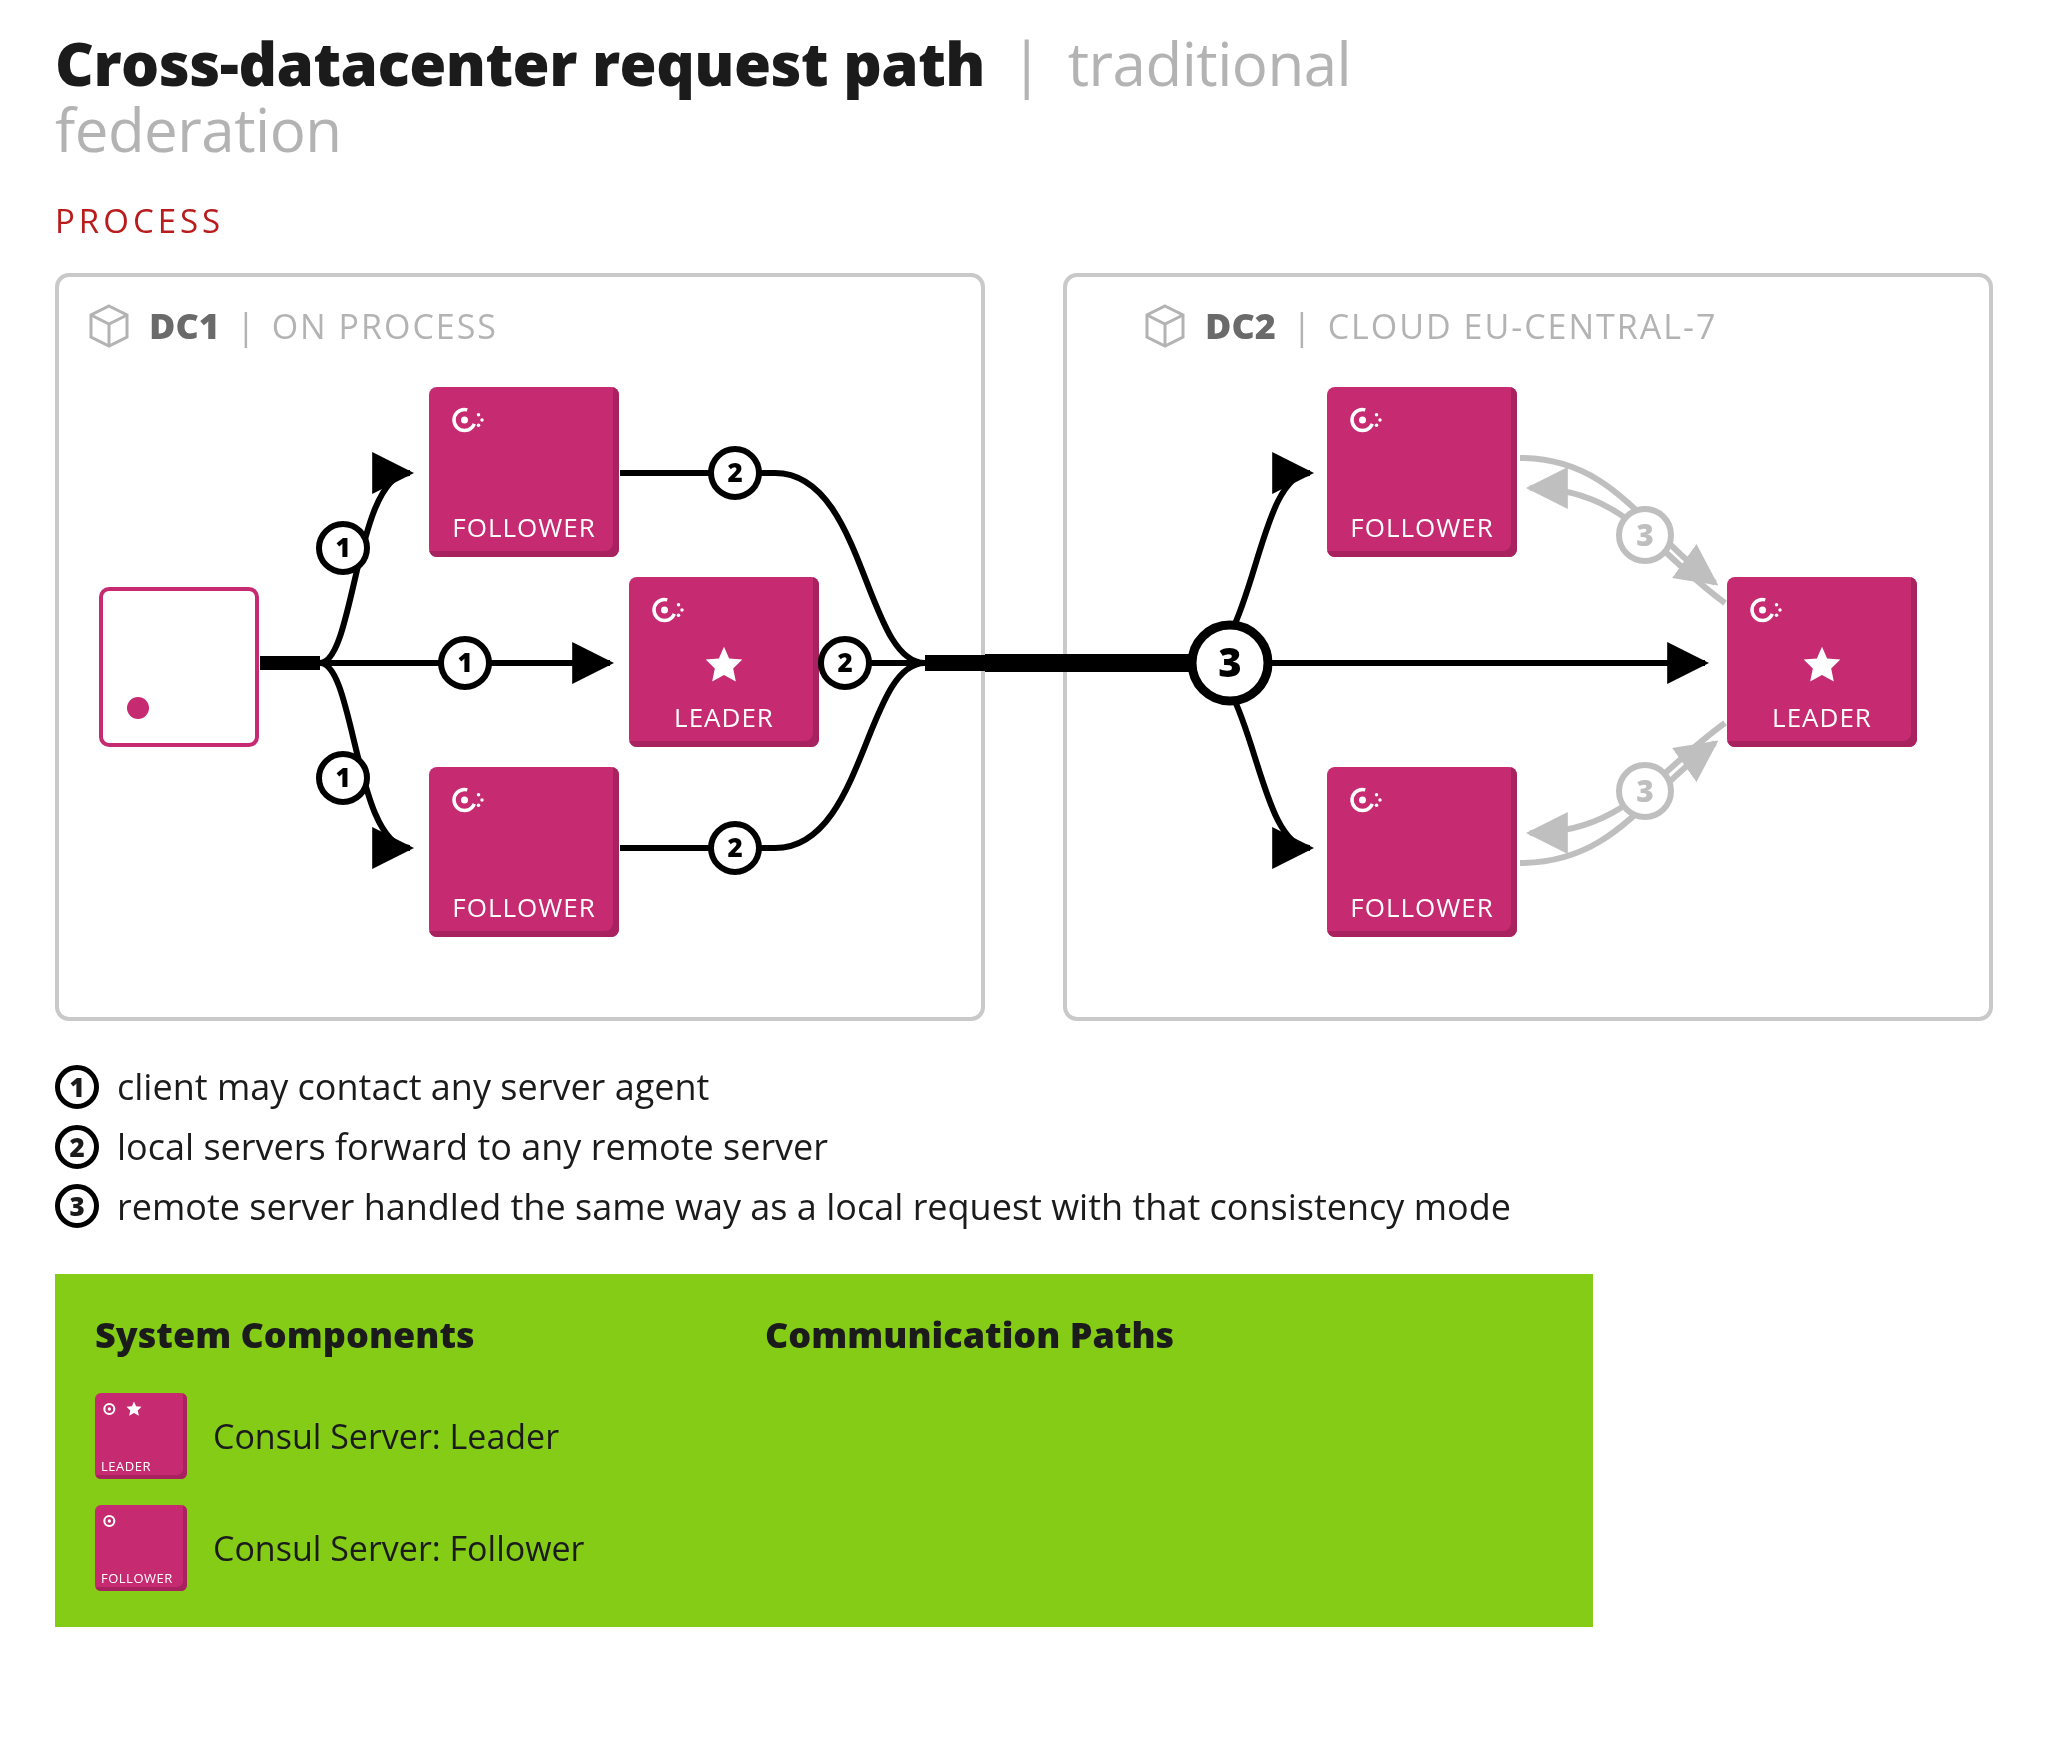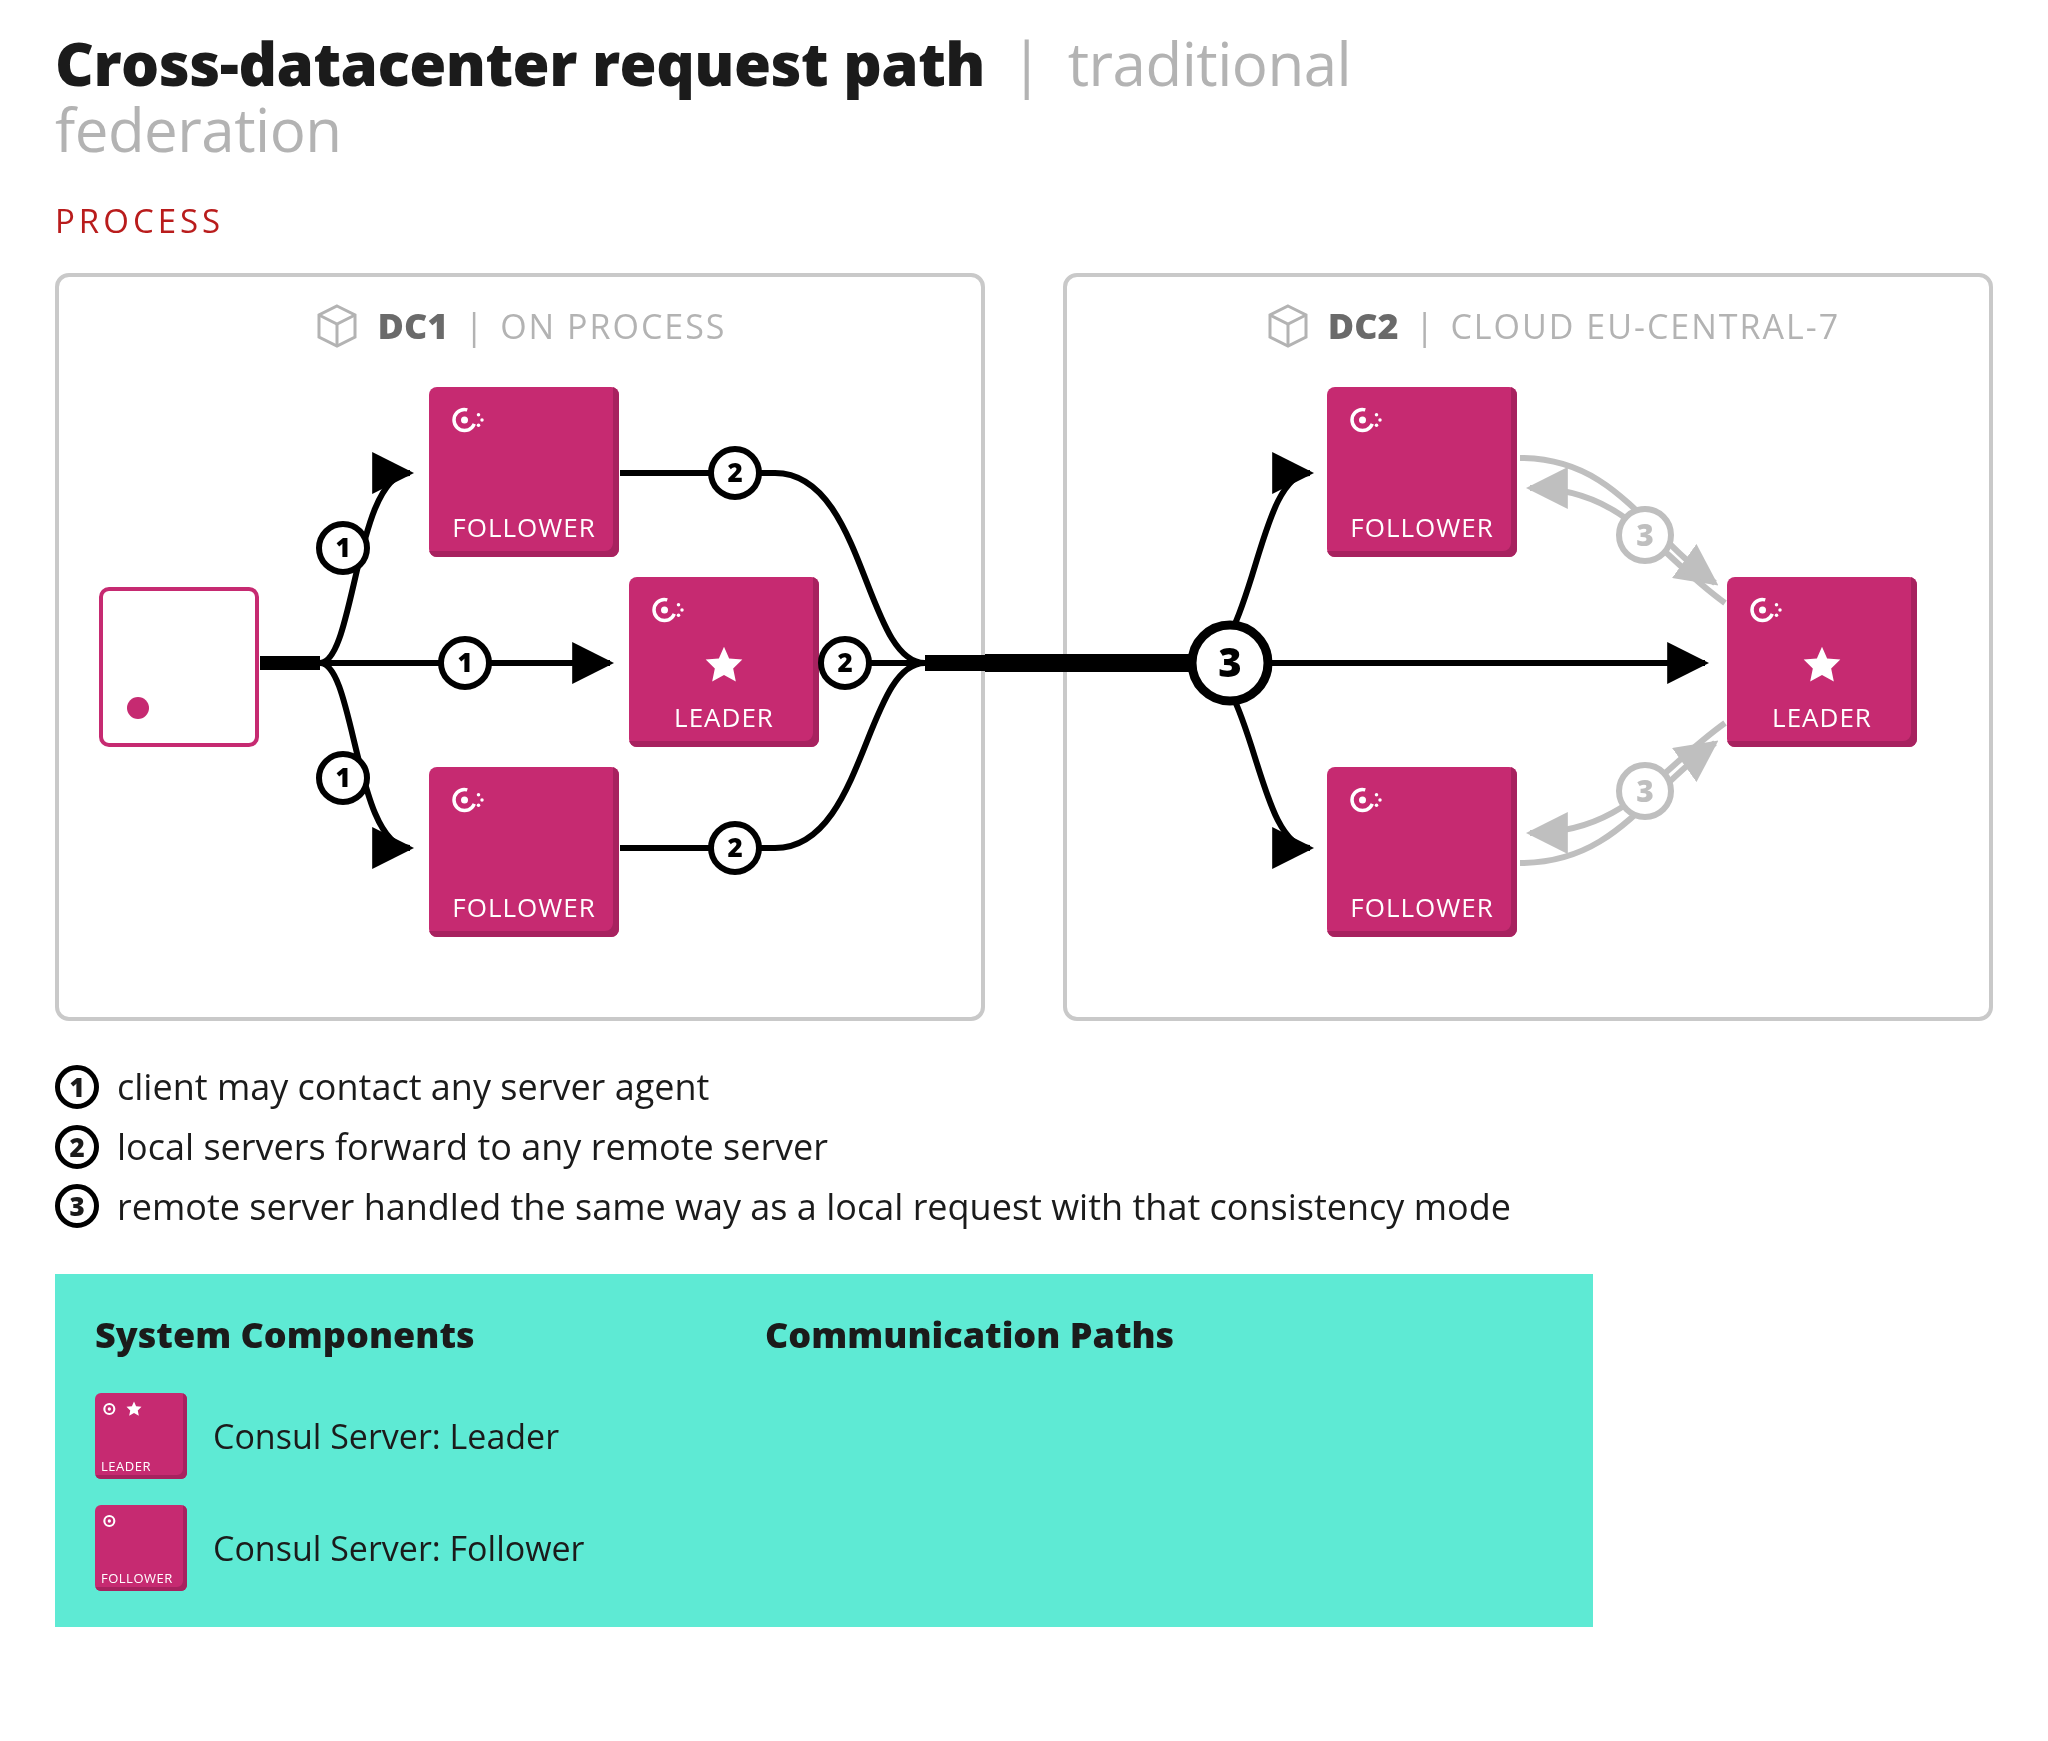--- a/index.html
+++ b/index.html
@@ -24,21 +24,21 @@
   .title-sep{color:var(--muted);font-weight:400;margin:0 10px;}
   .title-sub{color:var(--muted);font-weight:400;}
   .section-label{font-size:33px;font-weight:400;letter-spacing:4px;color:#b91c1c;margin-top:36px;}
   .canvas{position:relative;width:1938px;height:750px;margin-top:30px;}
   .dc{
     position:absolute;top:0;height:748px;width:930px;
     border:4px solid var(--border);border-radius:14px;background:#fff;
   }
   .dc-left{left:0;}
   .dc-right{right:0;padding-left:48px;}
-  .dc-head{display:flex;align-items:center;gap:16px;padding:24px 26px 0 26px;justify-content:center;}
+  .dc-head{display:flex;align-items:center;gap:16px;padding:24px 26px 0 26px;}
   .cube-icon{width:48px;height:48px;flex:0 0 48px;}
   .dc-name{font-size:36px;font-weight:800;color:#6a6a6a;}
   .dc-sep{font-size:36px;font-weight:400;color:var(--muted);}
   .dc-sub{font-size:34px;font-weight:400;color:var(--muted);letter-spacing:2px;}
 
   
   .client-box{
     position:absolute;left:40px;top:310px;width:160px;height:160px;
     border:4px solid var(--pink);border-radius:10px;background:#fff;
   }
@@ -66,21 +66,21 @@
   
   .steps{margin-top:36px;font-size:36px;line-height:1.55;}
   .step-row{display:flex;align-items:center;gap:18px;margin-bottom:4px;}
   .step-badge{
     width:44px;height:44px;border-radius:50%;border:5px solid #000;background:#fff;
     display:flex;align-items:center;justify-content:center;font-weight:800;font-size:26px;flex:0 0 44px;
   }
 
   
   .legend{
-    margin-top:40px;background:#5eead4;padding:36px 40px 36px 40px;
+    margin-top:40px;background:#84cc16;padding:36px 40px 36px 40px;
     display:grid;grid-template-columns:650px 560px 1fr;column-gap:20px;row-gap:34px;
   }
   .legend h3{margin:0 0 8px 0;font-size:36px;font-weight:800;}
   .legend .col{display:flex;flex-direction:column;gap:26px;}
   .lg-item{display:flex;align-items:center;gap:26px;font-size:34px;}
   .lg-swatch-srv{
     width:92px;height:86px;background:var(--pink);border-radius:6px;color:#fff;
     display:flex;flex-direction:column;align-items:flex-start;justify-content:space-between;
     padding:6px 6px 4px 6px;box-shadow:inset -4px -4px 0 0 var(--pinkDark);
     font-size:13px;font-weight:500;letter-spacing:0.5px;

